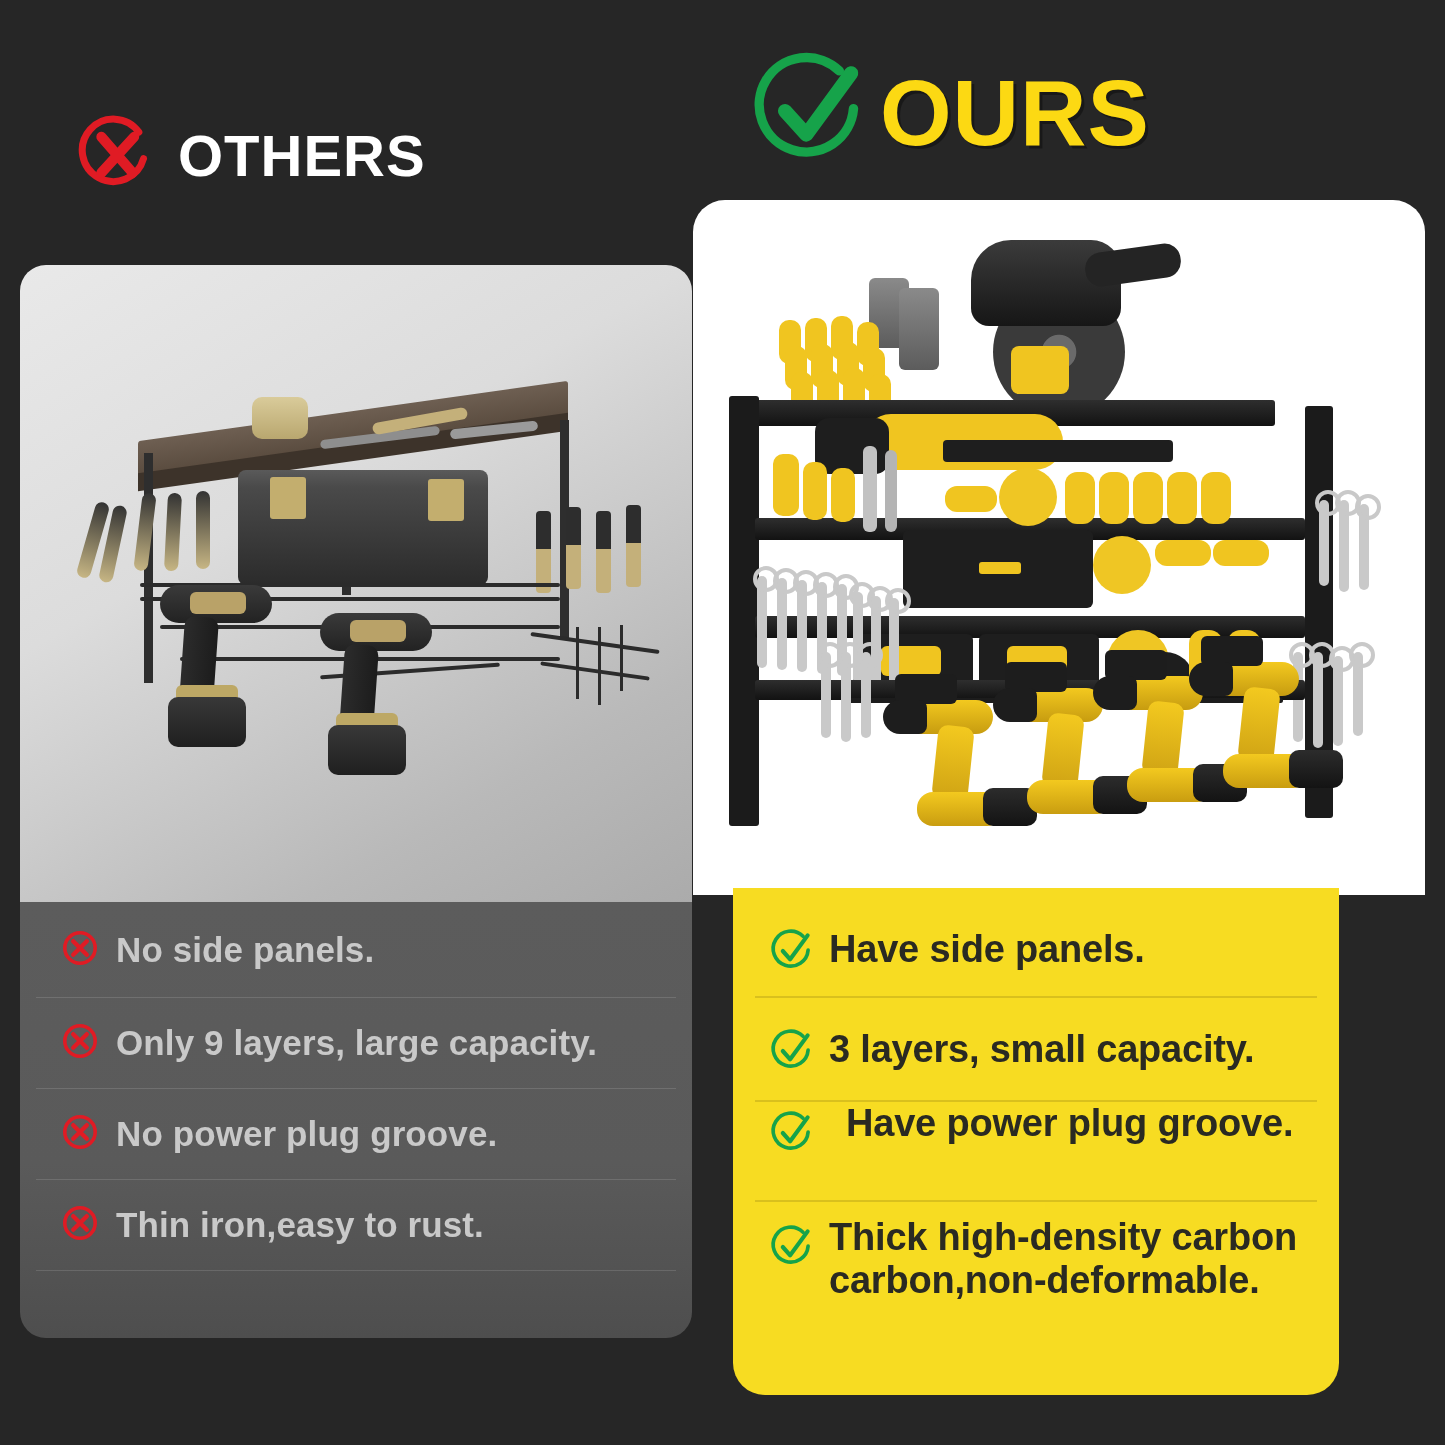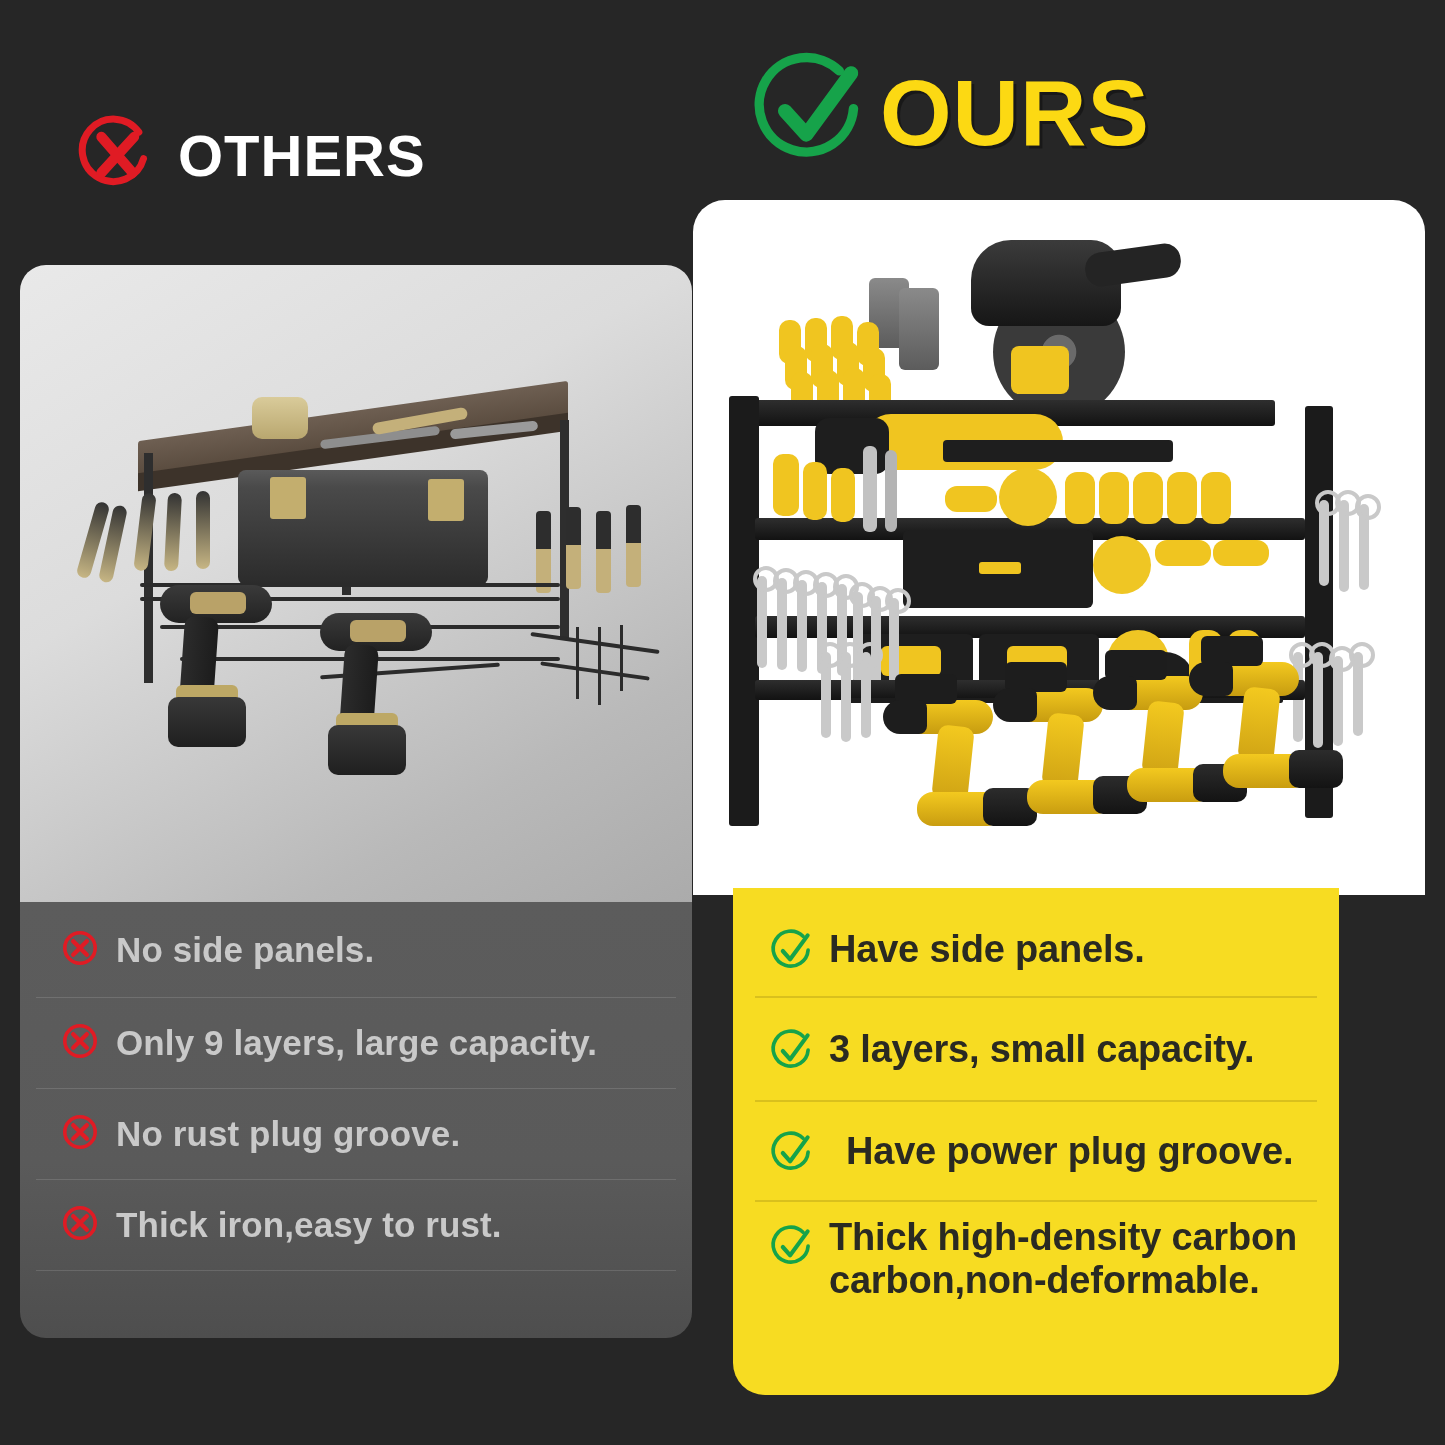--- a/index.html
+++ b/index.html
@@ -80,21 +80,21 @@
     min-height: 92px;
   }
   .row-pos:last-child { border-bottom: none; }
   .row-pos .txt {
     color: #2a2a22; font-size: 38px; font-weight: 700; line-height: 1.12;
     letter-spacing: -.2px;
   }
   .row-pos .ico { flex: 0 0 auto; margin-top: 8px; }
   .row-1 { align-items: center; min-height: 96px; }
   .row-2 { align-items: center; min-height: 104px; }
-  .row-3 { align-items: center; min-height: 100px; gap: 31px; }
+  .row-3 { min-height: 100px; gap: 31px; }
   .row-4 { align-items: flex-start; padding-top: 14px; min-height: 140px; }
 
   
   .vs-badge {
     position: absolute; left: 622px; top: 755px;
     width: 152px; height: 152px; border-radius: 50%;
     background: #ffffff; border: 9px solid #f7dc22;
     display: flex; align-items: center; justify-content: center;
     z-index: 40;
   }
@@ -321,30 +321,30 @@
         </span>
         <span class="txt">Only 9 layers, large capacity.</span>
       </div>
       <div class="row-neg">
         <span>
           <svg width="40" height="40" viewBox="0 0 100 100">
             <circle cx="50" cy="50" r="38" fill="none" stroke="#e01b24" stroke-width="9"></circle>
             <path d="M33 33 L67 67 M67 33 L33 67" stroke="#e01b24" stroke-width="11" stroke-linecap="round"></path>
           </svg>
         </span>
-        <span class="txt">No rust plug groove.</span>
+        <span class="txt">No power plug groove.</span>
       </div>
       <div class="row-neg">
         <span>
           <svg width="40" height="40" viewBox="0 0 100 100">
             <circle cx="50" cy="50" r="38" fill="none" stroke="#e01b24" stroke-width="9"></circle>
             <path d="M33 33 L67 67 M67 33 L33 67" stroke="#e01b24" stroke-width="11" stroke-linecap="round"></path>
           </svg>
         </span>
-        <span class="txt">Thick iron,easy to rust.</span>
+        <span class="txt">Thin iron,easy to rust.</span>
       </div>
     </div>
   </div>
 
   <div class="card-right-photo">
 
     <div class="saw-blade"></div>
     <div class="saw-body"></div>
     <div style="position:absolute;left:392px;top:48px;width:96px;height:34px;background:#242424;border-radius:16px;transform:rotate(-8deg);"></div>
     <div class="y-tool" style="left:318px;top:146px;width:58px;height:48px;border-radius:8px;"></div>

